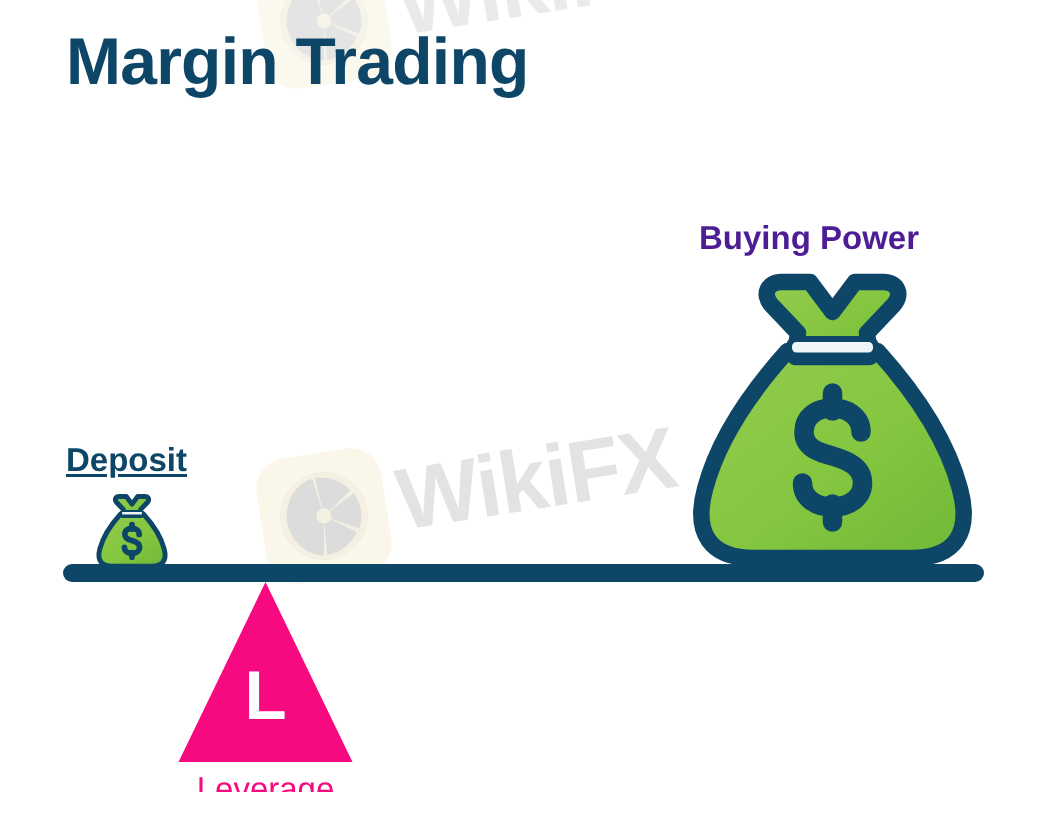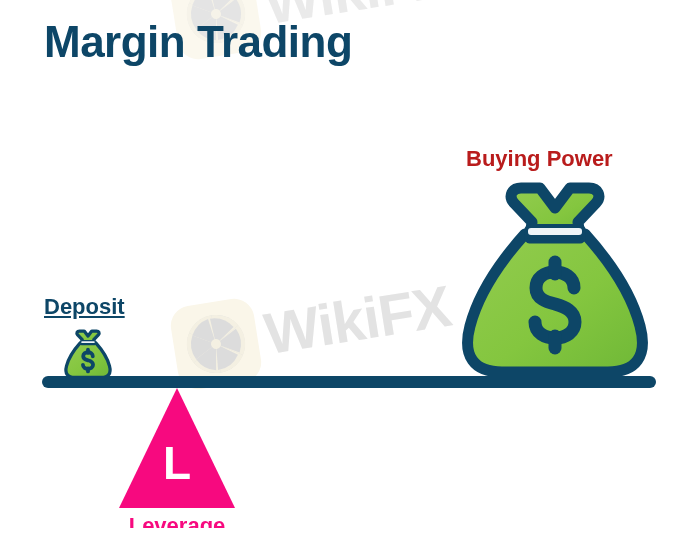--- a/index.html
+++ b/index.html
@@ -119,31 +119,31 @@
     color: #0d4667;
     white-space: nowrap;
     text-decoration: underline;
   }
   #label-buying-power {
     position: absolute;
     left: 466px;
     top: 146px;
     font-size: 22px;
     font-weight: bold;
-    color: #b91c1c;
+    color: #4c1d95;
     white-space: nowrap;
   }
   #label-leverage {
     position: absolute;
     left: 118px;
     top: 513px;
     width: 118px;
     text-align: center;
     font-size: 22px;
-    font-weight: bold;
+    font-weight: normal;
     color: #f7097f;
     white-space: nowrap;
   }
 
   
   #bag-small {
     position: absolute;
     left: 62px;
     top: 328px;
     width: 52px;

